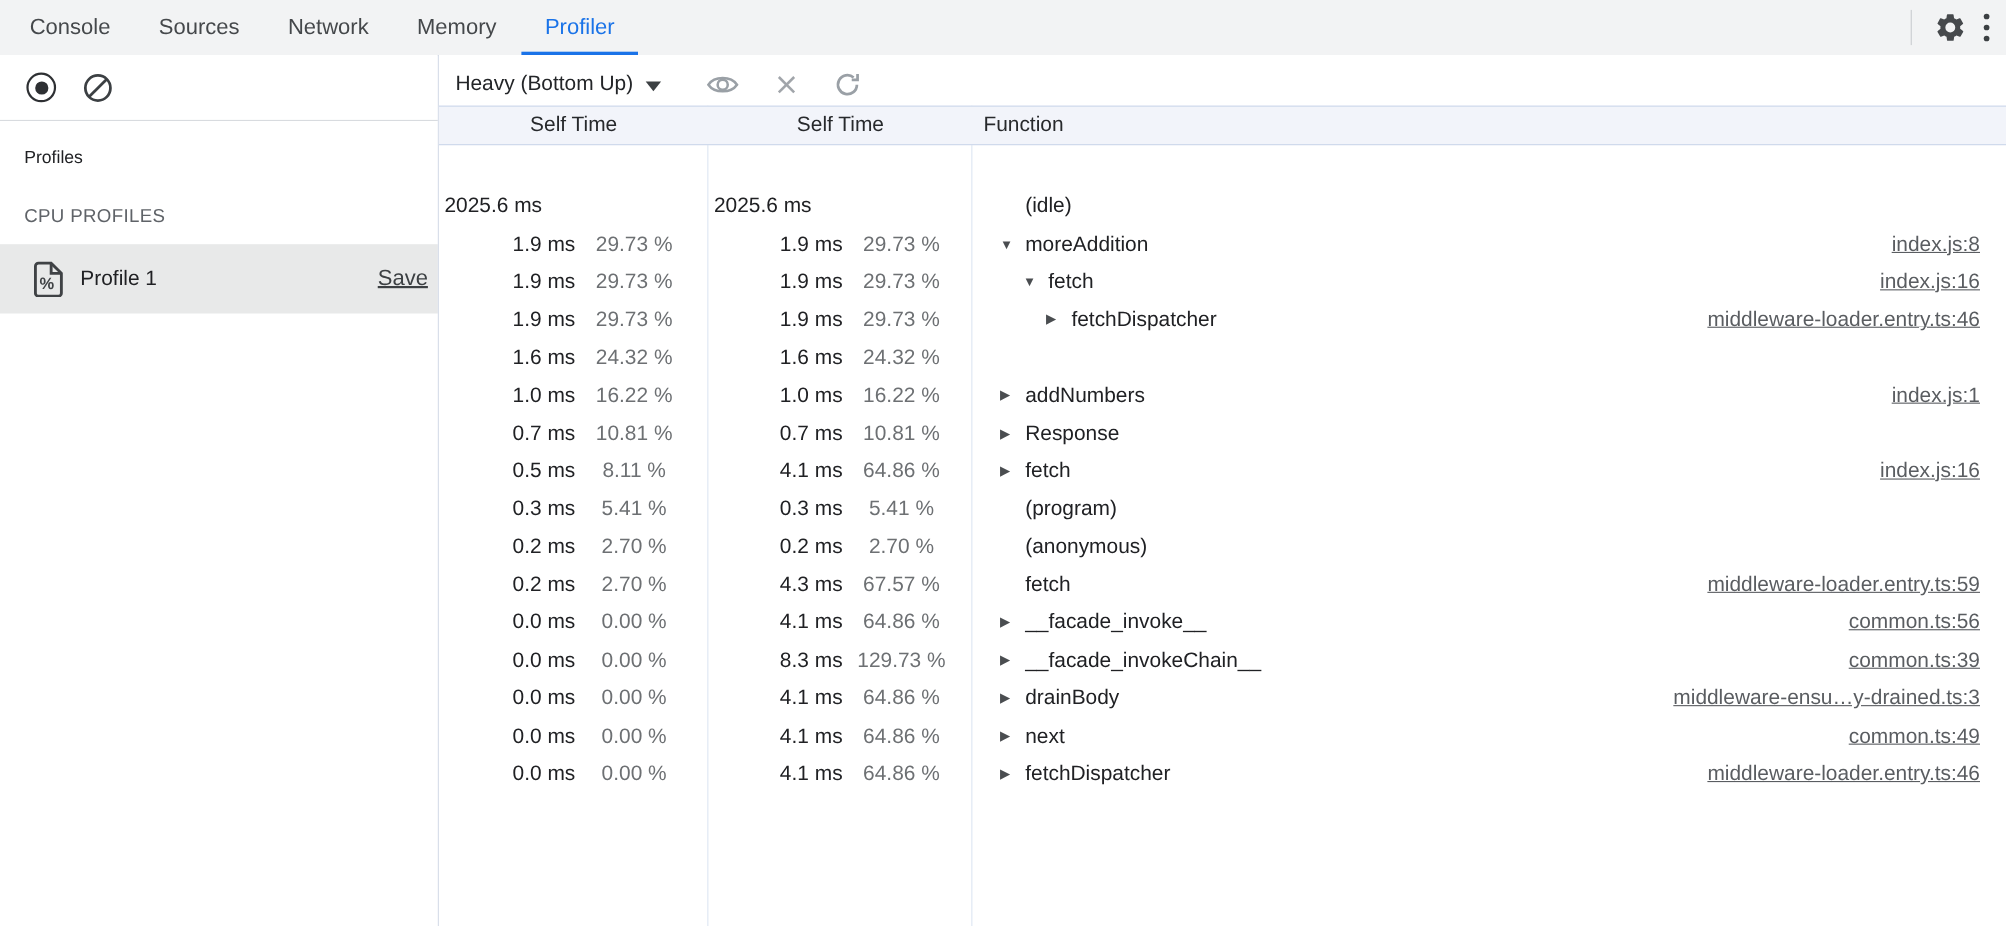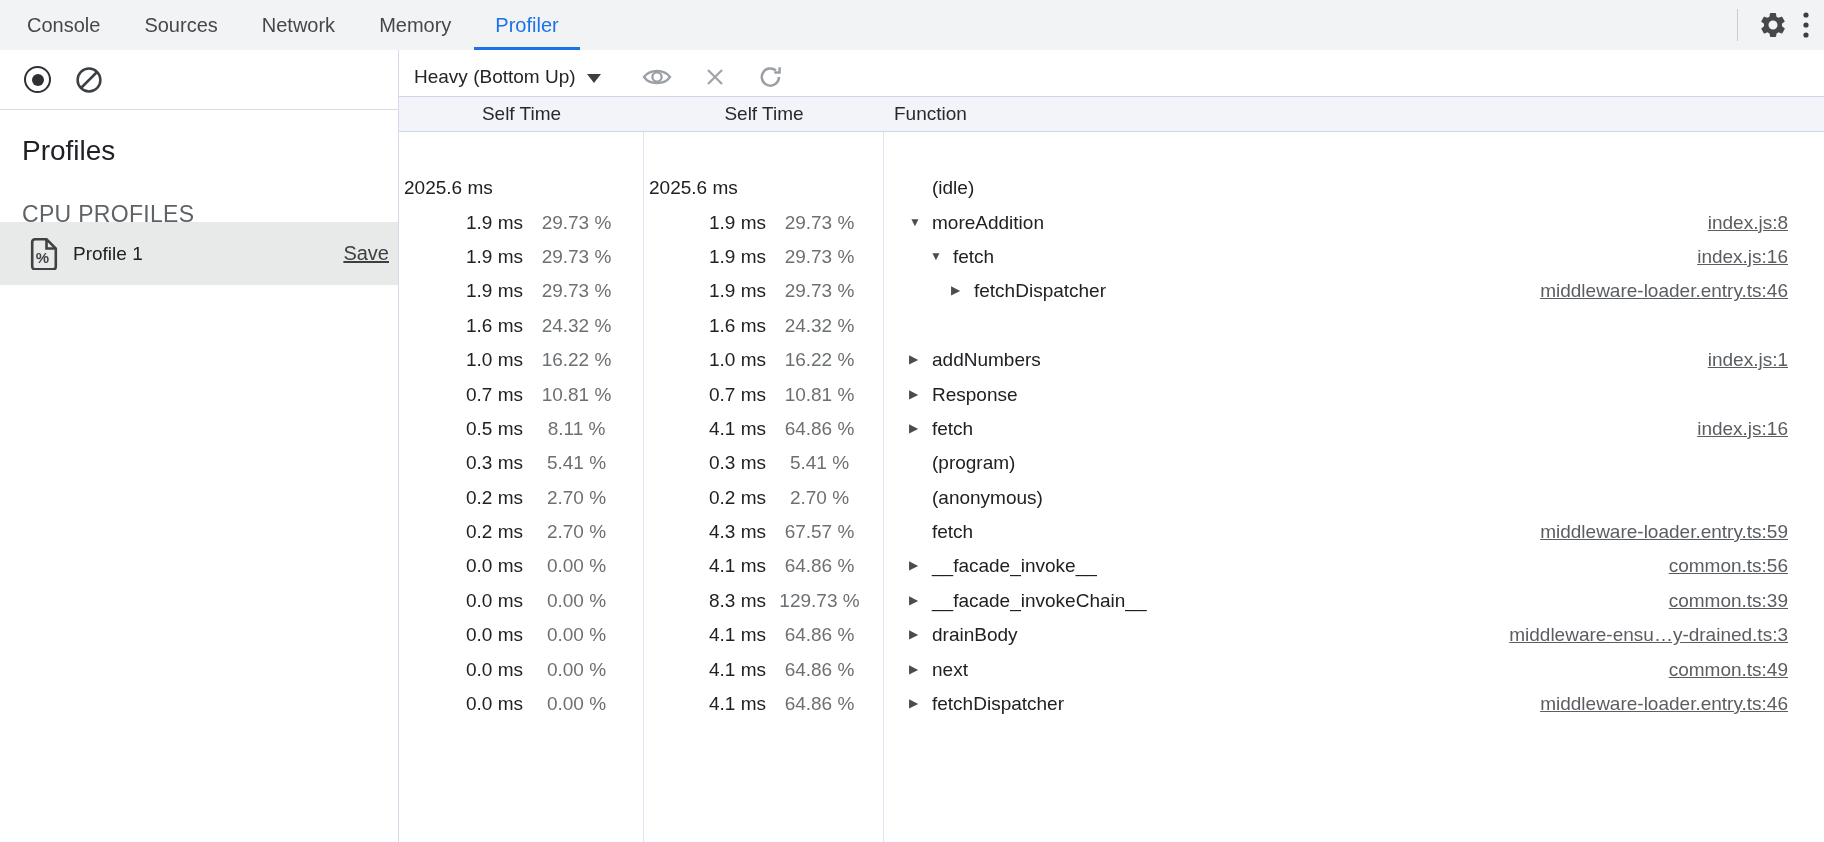--- a/index.html
+++ b/index.html
@@ -30,22 +30,22 @@
   .toolbar-right{position:absolute;left:399px;top:50px;width:1425px;height:46px;background:#fff;
                  display:flex;align-items:center;padding-top:8px;box-sizing:border-box;}
   .viewsel{display:flex;align-items:center;margin-left:15px;font-size:19px;color:#232528;cursor:default;}
   .caret{width:0;height:0;border-left:7px solid transparent;border-right:7px solid transparent;
          border-top:9px solid #3c4043;margin-left:11px;margin-top:3px;}
   .tb2-icon{margin-left:30px;}
   .tb2-icon.first{margin-left:40px;}
 
   
   .sidebar{position:absolute;left:0;top:111px;width:398px;height:731px;background:#fff;}
-  .sb-title{margin:24px 0 0 22px;font-size:28px;color:#202124;}
-  .sb-section{margin:34px 0 0 22px;font-size:23px;color:#5f6368;letter-spacing:.3px;}
+  .sb-title{margin:24px 0 0 22px;font-size:16px;color:#202124;}
+  .sb-section{margin:34px 0 0 22px;font-size:17px;color:#5f6368;letter-spacing:.3px;}
   .profile-row{position:absolute;left:0;top:111px;width:398px;height:63px;background:#e8e9e9;
                display:flex;align-items:center;box-sizing:border-box;padding:0 9px 0 30px;}
   .profile-name{font-size:19px;color:#202124;margin-left:15px;}
   .save-link{margin-left:auto;font-size:20px;color:#3c4043;text-decoration:underline;cursor:pointer;}
 
   
   .vline{position:absolute;width:1px;background:#dde5f3;}
   .v-left{left:398px;top:50px;height:792px;background:#d5dce8;}
   .v-c1{left:643px;top:96px;height:746px;}
   .v-c2{left:883px;top:96px;height:746px;}
@@ -58,21 +58,21 @@
   .h-fn{flex:1;text-align:left;padding-left:10px;}
 
   .rows{position:absolute;left:399px;top:131px;width:1425px;margin-top:40px;}
   .grow{height:34.4px;display:flex;align-items:center;font-size:19px;}
   .c-self{width:245px;display:flex;flex:none;}
   .c-total{width:240px;display:flex;flex:none;}
   .ms{width:124px;text-align:right;color:#202124;white-space:nowrap;}
   .c-total .ms{width:122px;}
   .pct{width:107px;text-align:center;color:#6d7073;white-space:nowrap;}
   .grow.idle .ms{text-align:left;padding-left:5px;}
-  .c-fn{flex:1;display:flex;align-items:center;padding-right:36px;min-width:0;}
+  .c-fn{flex:1;display:flex;align-items:center;padding-right:24px;min-width:0;}
   .ind{flex:none;height:1px;}
   .arr{width:23px;flex:none;font-size:12px;color:#4a4d50;transform:translateY(-1px);}
   .fname{white-space:nowrap;color:#202124;}
   .flink{margin-left:auto;padding-left:20px;color:#5a5d61;text-decoration:underline;
          white-space:nowrap;cursor:pointer;}
 </style>
 </head>
 <body>
 
 <div class="app">

